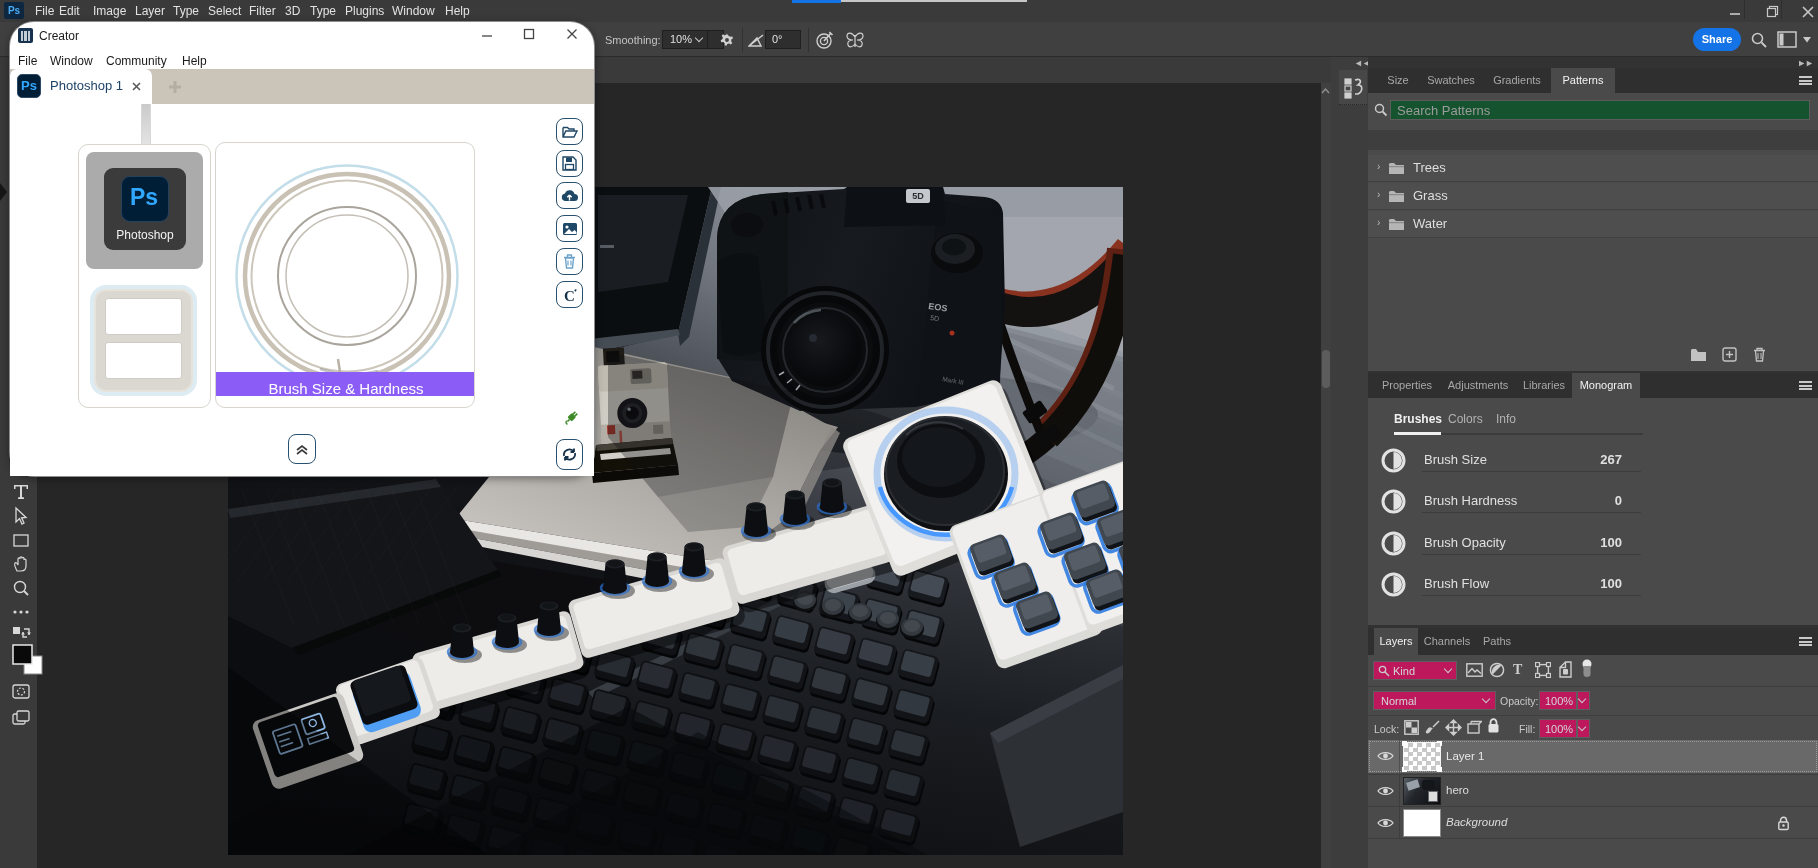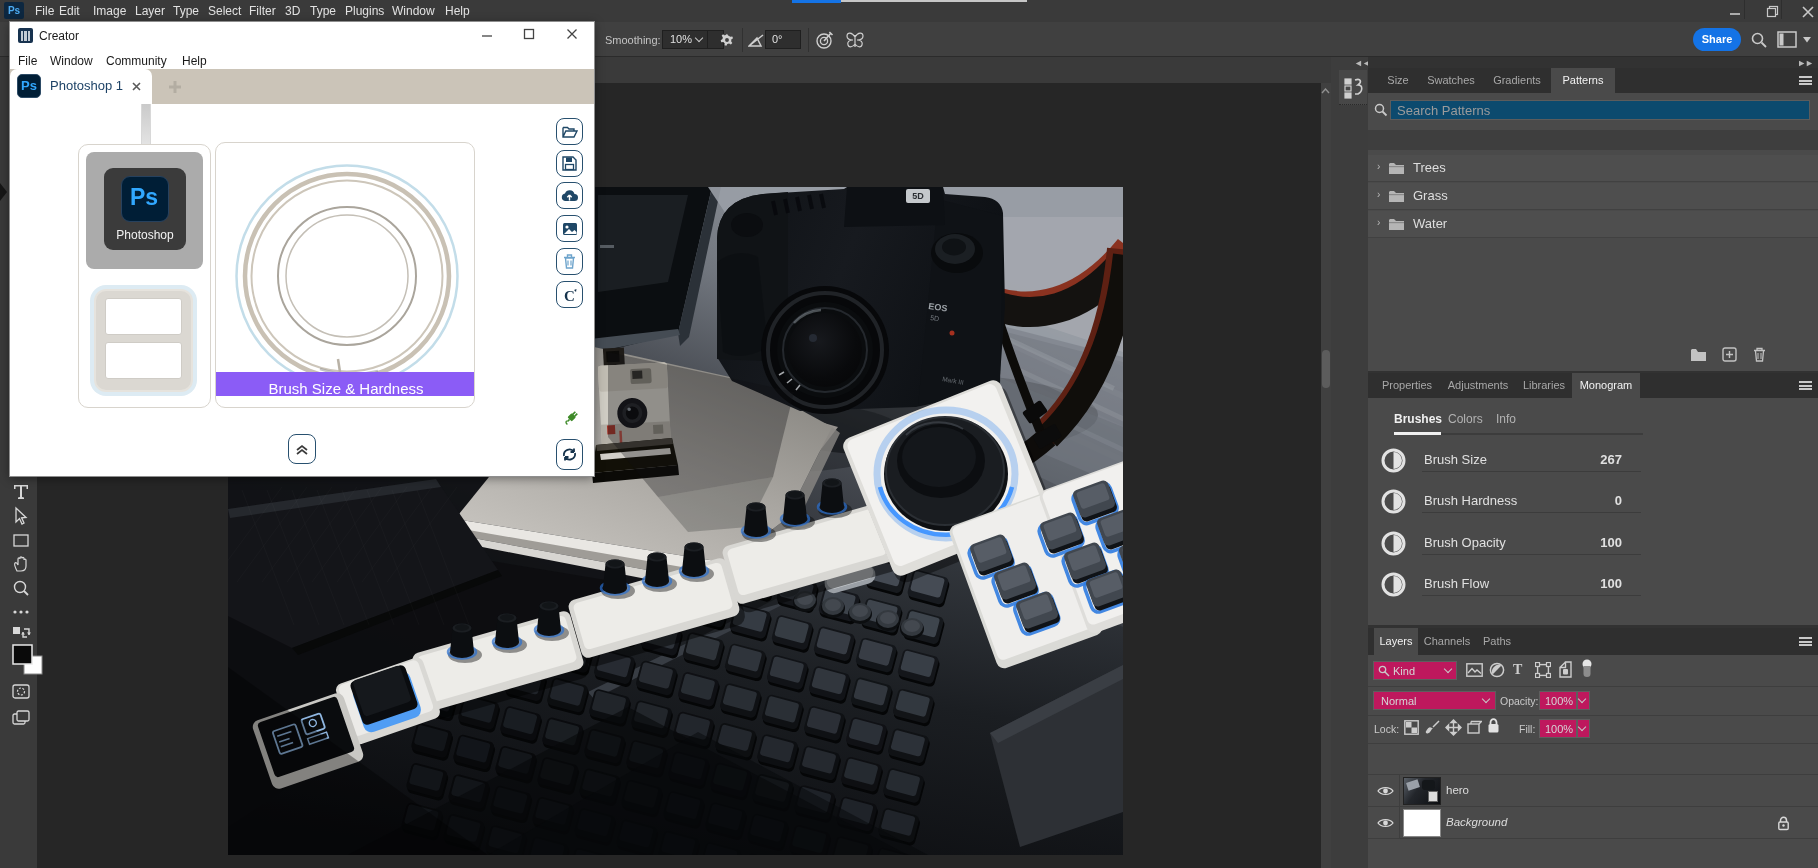--- a/index.html
+++ b/index.html
@@ -21,21 +21,21 @@
 .rstrip { position:absolute; left:1331px; top:57px; width:37px; height:811px; background:#3d3d3d; z-index:2; }
 .panel { position:absolute; background:#2f2f2f; z-index:2; }
 .tabbar { position:absolute; left:0; width:450px; background:#2f2f2f; }
 .tab { position:absolute; top:0; height:100%; color:#a8a8a8; font-size:11px; text-align:center; line-height:25px; }
 .tab.on { background:#4a4a4a; color:#f2f2f2; }
 .pbody { position:absolute; left:0; width:450px; background:#4a4a4a; }
 .hamb { position:absolute; width:13px; height:9px; border-top:2.5px solid #c9c9c9; border-bottom:2.5px solid #c9c9c9; }
 .hamb::before { content:""; position:absolute; left:0; top:1.5px; width:13px; height:2.5px; background:#c9c9c9; }
 .dbox { position:absolute; background:#be185d; border:1px solid #5e5e5e; }
 .creator { position:absolute; left:10px; top:22px; width:584px; height:454px; background:#fff; z-index:10;
-  box-shadow:0 0 0 1px #8e8e8e, 0 2px 10px rgba(0,0,0,0.45); font-family:"Liberation Sans", sans-serif; }
+  box-shadow:0 0 0 1px #8e8e8e, 0 2px 10px rgba(0,0,0,0.45); font-family:"Liberation Sans", sans-serif;border-radius:24px; }
 .cmenu { position:absolute; top:32px; font-size:12px; color:#1a1a1a; }
 .sbtn { position:absolute; width:27px; height:27px; background:#fff; border:1.5px solid #28506f; border-radius:8px;
   display:flex; align-items:center; justify-content:center; }
 </style></head><body>
 <div class="menubar">
 <div class="pslogo">Ps</div>
 <span class="mi" style="left:35px">File</span>
 <span class="mi" style="left:59px">Edit</span>
 <span class="mi" style="left:93px">Image</span>
 <span class="mi" style="left:135px">Layer</span>
@@ -757,21 +757,21 @@
 <div class="tab" style="left:52px;width:62px">Swatches</div>
 <div class="tab" style="left:116px;width:66px">Gradients</div>
 <div class="tab on" style="left:183px;width:64px">Patterns</div>
 <div class="hamb" style="right:6px;top:8px"></div>
 </div>
 <div class="pbody" style="top:36px;height:278px">
 <svg style="position:absolute;left:6px;top:10px" width="14" height="14" viewBox="0 0 14 14">
         <circle cx="5.5" cy="5.5" r="4" fill="none" stroke="#c9c9c9" stroke-width="1.5"></circle>
         <line x1="8.5" y1="8.5" x2="12.5" y2="12.5" stroke="#c9c9c9" stroke-width="1.8"></line>
       </svg>
-<div style="position:absolute;left:22px;top:7px;width:420px;height:20px;background:#0c4a6e;border:1px solid #5c5c5c;color:#9b9b9b;font-size:13px;line-height:20px;padding-left:6px">Search Patterns</div>
+<div style="position:absolute;left:22px;top:7px;width:420px;height:20px;background:#14532d;border:1px solid #5c5c5c;color:#9b9b9b;font-size:13px;line-height:20px;padding-left:6px">Search Patterns</div>
 <div style="position:absolute;left:0px;top:37px;width:450px;height:20px;background:#3e3e3e"></div>
 <div style="position:absolute;left:0px;top:62px;width:450px;height:27px;background:#4e4e4e;border-bottom:1px solid #414141">
 <span style="position:absolute;left:9px;top:6px;color:#b9b9b9;font-size:10px">›</span>
 <svg style="position:absolute;left:20px;top:6px" width="17" height="14" viewBox="0 0 17 14">
           <path d="M1,3 L1,13 L16,13 L16,4 L8,4 L6,2 L2,2 Z" fill="#b5b5b5"></path>
           <rect x="1" y="5" width="15" height="1.2" fill="#8a8a8a"></rect>
         </svg>
 <span style="position:absolute;left:45px;top:5px;color:#dedede;font-size:13px">Trees</span>
       </div>
 <div style="position:absolute;left:0px;top:90px;width:450px;height:27px;background:#4e4e4e;border-bottom:1px solid #414141">
@@ -923,20 +923,35 @@
         <rect x="1.5" y="6" width="10" height="8.5" rx="1.5" fill="#e2e2e2"></rect>
       </svg>
 <span style="position:absolute;left:151px;top:68px;color:#c9c9c9;font-size:10.5px">Fill:</span>
 <div class="dbox" style="left:171px;top:64px;width:38px;height:19px">
         <span style="position:absolute;left:5px;top:3px;color:#d5d5d5;font-size:11px">100%</span>
       </div>
 <div class="dbox" style="left:209px;top:64px;width:13px;height:19px">
         <span class="vchev" style="right:3px"></span>
       </div>
 <div style="position:absolute;left:0;top:88px;width:450px;height:1px;background:#3e3e3e"></div>
+<div style="position:absolute;left:0;top:85px;width:450px;height:33px;background:#696969;outline:1px dotted #9a9a9a;outline-offset:-2px">
+<svg style="position:absolute;left:9px;top:10px" width="17" height="12" viewBox="0 0 17 12">
+          <path d="M1,6 C4,1.5 13,1.5 16,6 C13,10.5 4,10.5 1,6 Z" fill="none" stroke="#d8d8d8" stroke-width="1.3"></path>
+          <circle cx="8.5" cy="6" r="2.4" fill="#d8d8d8"></circle>
+        </svg>
+<div style="position:absolute;left:31px;top:0;width:1px;height:33px;background:#4f4f4f"></div>
+<div style="position:absolute;left:36px;top:3px;width:36px;height:27px;background:#fff;outline:1.5px solid #f4f4f4">
+<div style="width:36px;height:27px;background:repeating-conic-gradient(#c8c8c8 0% 25%, #ffffff 0% 50%) 0 0/9px 9px"></div>
+<div style="position:absolute;left:-2px;top:-2px;width:5px;height:5px;border-left:2px solid #fff;border-top:2px solid #fff"></div>
+<div style="position:absolute;right:-2px;top:-2px;width:5px;height:5px;border-right:2px solid #fff;border-top:2px solid #fff"></div>
+<div style="position:absolute;left:-2px;bottom:-2px;width:5px;height:5px;border-left:2px solid #fff;border-bottom:2px solid #fff"></div>
+<div style="position:absolute;right:-2px;bottom:-2px;width:5px;height:5px;border-right:2px solid #fff;border-bottom:2px solid #fff"></div>
+        </div>
+<span style="position:absolute;left:78px;top:10px;color:#e8e8e8;font-size:11.5px">Layer 1</span>
+</div>
 <div style="position:absolute;left:0;top:151px;width:450px;height:32px;background:#4a4a4a;border-top:1px solid #3e3e3e">
 <svg style="position:absolute;left:9px;top:10px" width="17" height="12" viewBox="0 0 17 12">
           <path d="M1,6 C4,1.5 13,1.5 16,6 C13,10.5 4,10.5 1,6 Z" fill="none" stroke="#d8d8d8" stroke-width="1.3"></path>
           <circle cx="8.5" cy="6" r="2.4" fill="#d8d8d8"></circle>
         </svg>
 <div style="position:absolute;left:31px;top:0;width:1px;height:32px;background:#3e3e3e"></div>
 <div style="position:absolute;left:36px;top:3px;width:36px;height:26px;background:#fff;outline:1px solid #888"></div>
 <span style="position:absolute;left:78px;top:9px;color:#dcdcdc;font-size:11.5px;font-style:italic">Background</span>
 <svg style="position:absolute;right:28px;top:9px" width="13" height="15" viewBox="0 0 13 15">
           <path d="M3.5,6 L3.5,4.5 A3,3.2 0 0 1 9.5,4.5 L9.5,6" fill="none" stroke="#d8d8d8" stroke-width="1.5"></path>

